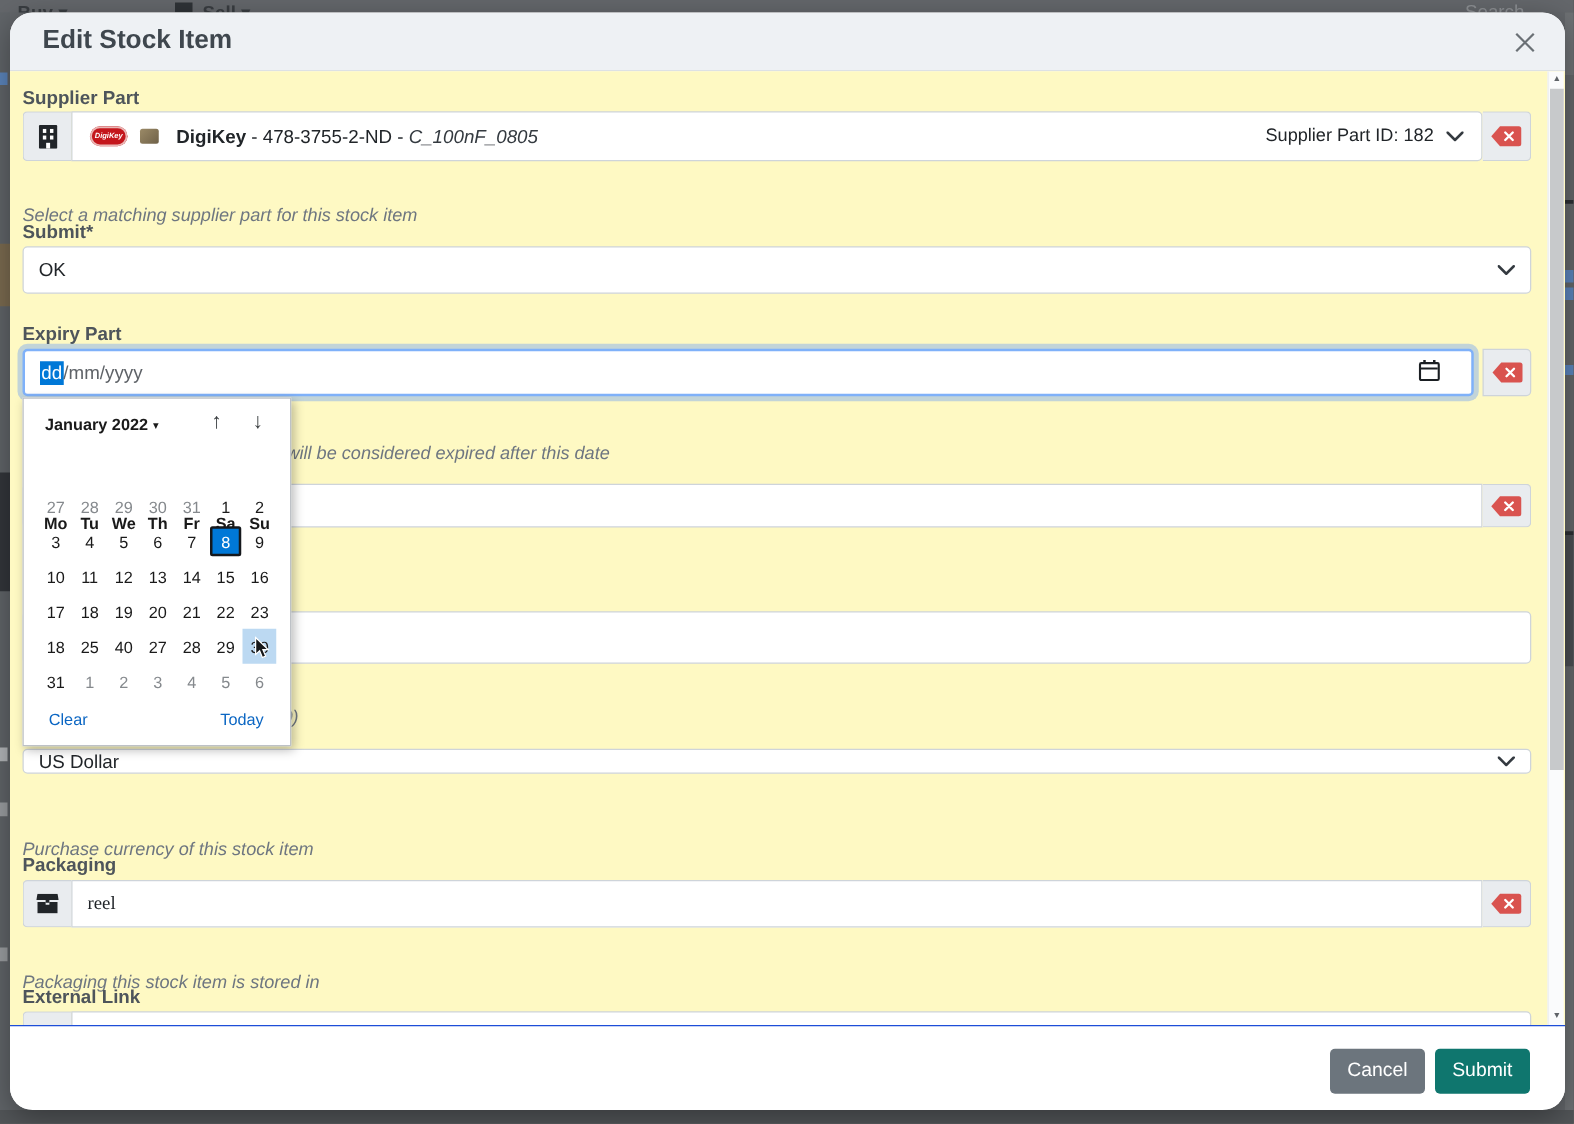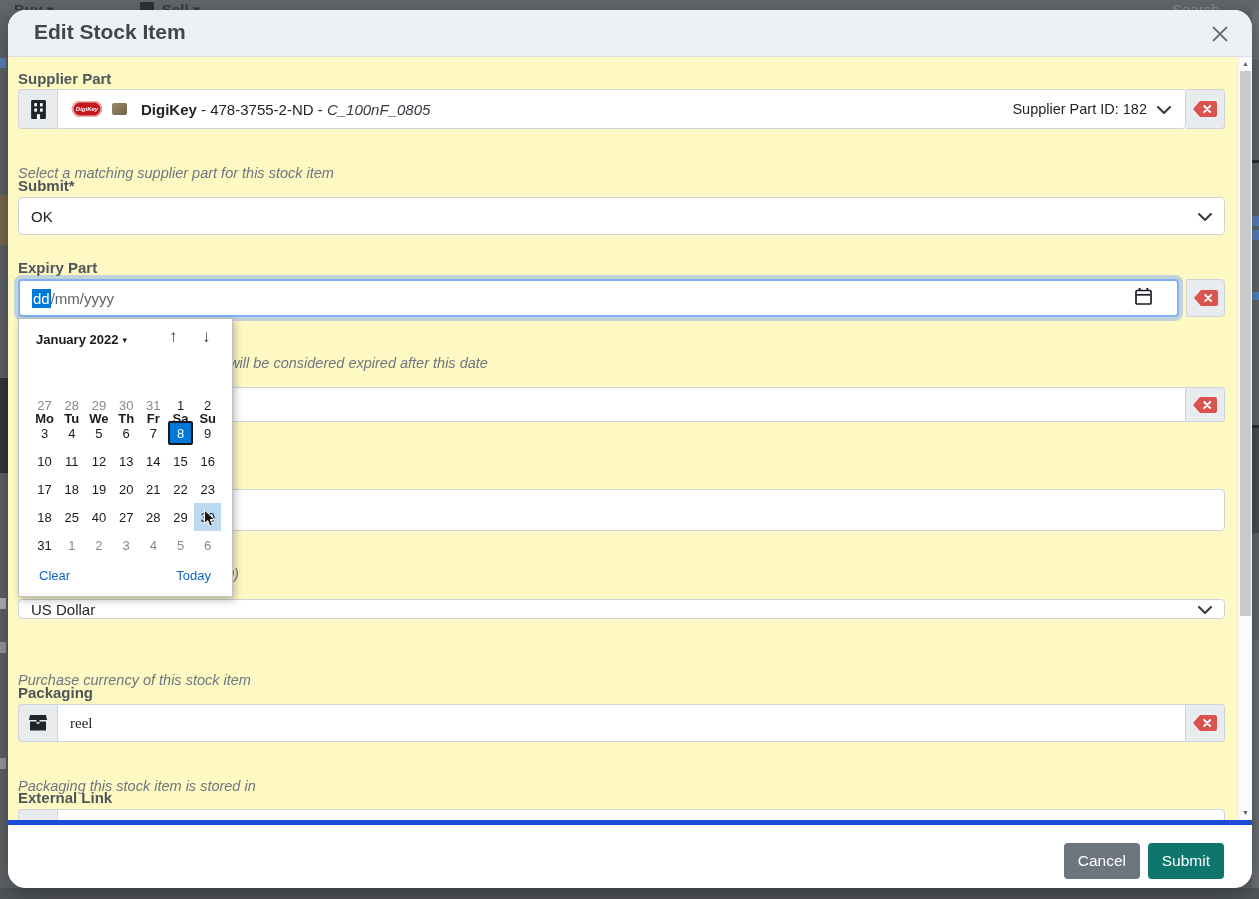--- a/index.html
+++ b/index.html
@@ -17,21 +17,21 @@
   .bg-bottom { position:absolute; left:0; top:888px; width:1259px; height:11px; background:#525558; }
   .speck { position:absolute; }
 
   
   .modal { position:absolute; left:8px; top:10px; width:1244px; height:878px; background:#fff;
            border-radius:18px; overflow:hidden; box-shadow:0 6px 24px rgba(0,0,0,.35); }
   .modal-header { position:relative; height:47px; background:#eef1f4; border-bottom:1px solid #dde1e4; }
   .modal-title { position:absolute; left:26px; top:10px; font-size:21px; font-weight:600; color:#3f474e; }
   .close-btn { position:absolute; right:22px; top:14px; width:20px; height:20px; cursor:pointer; }
   .modal-body { position:relative; height:763px; background:#fef9c3; overflow:hidden; }
-  .modal-footer { position:relative; height:67px; border-top:5px solid #1d4ed8; background:#fff; }
+  .modal-footer { position:relative; height:67px; border-top:1px solid #1d4ed8; background:#fff; }
 
   
   .flabel { position:absolute; left:10px; font-size:15px; font-weight:700; color:#4e555b; }
   .fhelp  { position:absolute; left:10px; font-size:14.5px; font-style:italic; color:#6e7680;margin-top:31px; }
   .igroup { position:absolute; left:10px; width:1207px; display:flex; align-items:stretch; }
   .addon  { width:39px; background:#e9ecef; border:1px solid #ced4da; display:flex; align-items:center; justify-content:center; flex:none; }
   .addon.first { border-radius:4px 0 0 4px; border-right:none; }
   .addon.last  { border-radius:0 4px 4px 0; border-left:none; }
   .addon.alone { border-radius:0 4px 4px 0; margin-left:7px; border-left:1px solid #ced4da; }
   .fbox { flex:1; background:#fff; border:1px solid #ced4da; display:flex; align-items:center;

